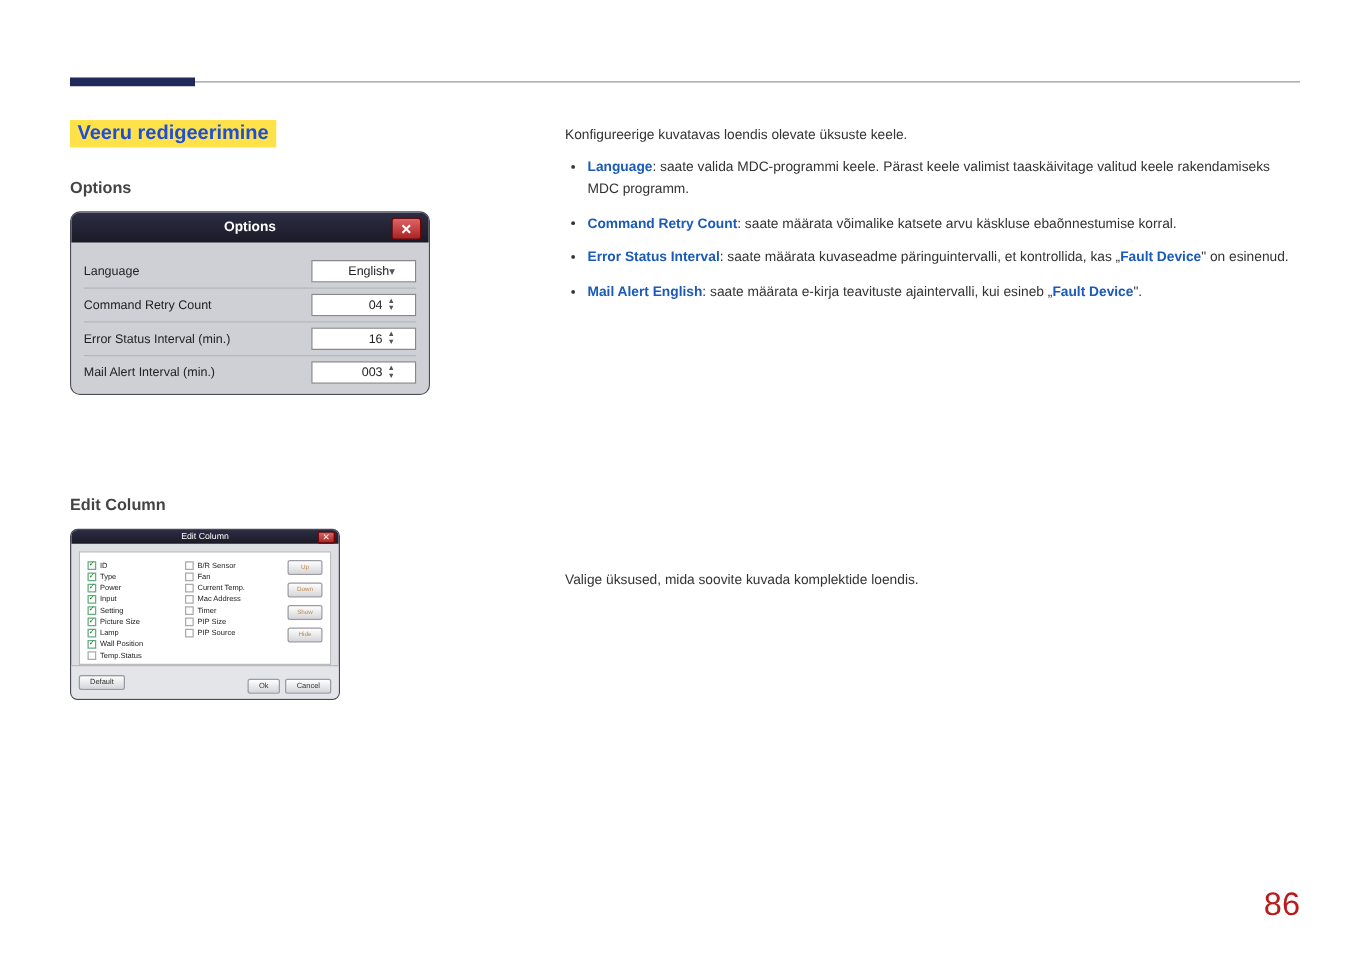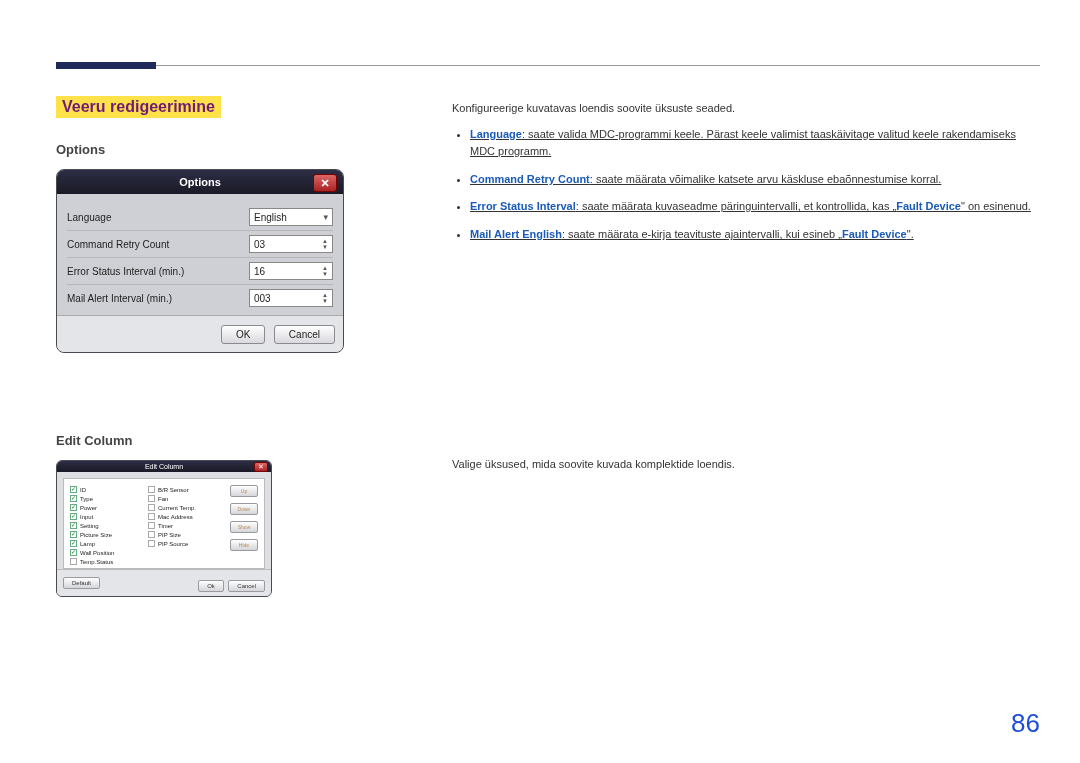--- a/index.html
+++ b/index.html
@@ -36,21 +36,21 @@
   .right-col {
     position: absolute;
     left: 452px;
     top: 100px;
     right: 40px;
     font-size: 11px;
     line-height: 1.6;
   }
   .section-title {
     background: #ffe24a;
-    color: #701a75;
+    color: #1d4ed8;
     font-weight: bold;
     font-size: 16px;
     padding: 2px 6px;
     display: inline-block;
     margin-bottom: 18px;
   }
   .subhead {
     font-weight: bold;
     color: #444;
     font-size: 13px;
@@ -107,24 +107,24 @@
     color: #222;
   }
   .opt-row:last-child { border-bottom: none; }
   .opt-label { flex: 1; }
   .opt-field {
     width: 84px;
     height: 18px;
     background: #fff;
     border: 1px solid #888;
     font-size: 10px;
-    padding: 0 4px;
+    padding: 0 16px;
     display: flex;
     align-items: center;
-    justify-content: space-between;
+    justify-content: flex-end;
   }
   .spinner-arrows {
     display: flex;
     flex-direction: column;
     font-size: 6px;
     line-height: 6px;
     color: #555;
     margin-left: 4px;
   }
   .options-footer {
@@ -216,33 +216,33 @@
     background: linear-gradient(#fefefe,#d5d6da);
     border: 1px solid #9a9aa0;
     border-radius: 2px;
     font-size: 6px;
     padding: 2px 8px;
     color:#333;
   }
   
   .right-col .intro { margin-bottom: 8px; }
   .right-col ul { list-style: disc; margin-left: 18px; }
-  .right-col li { margin-bottom: 10px; text-decoration: underline; }
+  .right-col li { margin-bottom: 10px; }
   .blue { color: #1a5ab8; font-weight: bold; }
   .right-col .second-intro {
     position: absolute;
     top: 356px;
     left: 0;
   }
   .page-num {
     position: absolute;
     right: 40px;
     bottom: 24px;
     font-size: 26px;
-    color: #1d4ed8;
+    color: #b91c1c;
     font-weight: 300;
   }
 </style>
 </head>
 <body>
 
 <div class="top-line"></div>
 <div class="top-bar"></div>
 
 <div class="left-col">
@@ -261,21 +261,21 @@
         <div class="opt-row">
           <div class="opt-label">Language</div>
           <div class="opt-field">
             <span>English</span>
             <span style="font-size: 9px; color: rgb(85, 85, 85);">▾</span>
           </div>
         </div>
         <div class="opt-row">
           <div class="opt-label">Command Retry Count</div>
           <div class="opt-field">
-            <span>03</span>
+            <span>04</span>
             <span class="spinner-arrows">
               <span>▲</span>
               <span>▼</span>
             </span>
           </div>
         </div>
         <div class="opt-row">
           <div class="opt-label">Error Status Interval (min.)</div>
           <div class="opt-field">
             <span>16</span>
@@ -289,24 +289,20 @@
           <div class="opt-label">Mail Alert Interval (min.)</div>
           <div class="opt-field">
             <span>003</span>
             <span class="spinner-arrows">
               <span>▲</span>
               <span>▼</span>
             </span>
           </div>
         </div>
       </div>
-    <div class="options-footer">
-      <span class="btn">OK</span>
-      <span class="btn">Cancel</span>
-    </div>
   </div>
 
   <div class="subhead edit">Edit Column</div>
 
   <div class="edit-dialog">
     <div class="edit-title">
       <span>Edit Column</span>
       <div class="edit-close">
         <span>✕</span>
       </div>
@@ -391,21 +387,21 @@
       <span class="mini-btn2">Default</span>
       <span>
         <span class="mini-btn2">Ok</span>
         <span class="mini-btn2">Cancel</span>
       </span>
     </div>
   </div>
 </div>
 
 <div class="right-col">
-  <div class="intro">Konfigureerige kuvatavas loendis soovite üksuste seaded.</div>
+  <div class="intro">Konfigureerige kuvatavas loendis olevate üksuste keele.</div>
   <ul id="bullets">
       <li><span class="blue">Language</span>: saate valida MDC-programmi keele. Pärast keele valimist taaskäivitage valitud keele rakendamiseks MDC programm.</li>
       <li><span class="blue">Command Retry Count</span>: saate määrata võimalike katsete arvu käskluse ebaõnnestumise korral.</li>
       <li><span class="blue">Error Status Interval</span>: saate määrata kuvaseadme päringuintervalli, et kontrollida, kas „<span class="blue">Fault Device</span>" on esinenud.</li>
       <li><span class="blue">Mail Alert English</span>: saate määrata e-kirja teavituste ajaintervalli, kui esineb „<span class="blue">Fault Device</span>".</li>
     </ul>
   <div class="second-intro">Valige üksused, mida soovite kuvada komplektide loendis.</div>
 </div>
 
 <div class="page-num">86</div>

